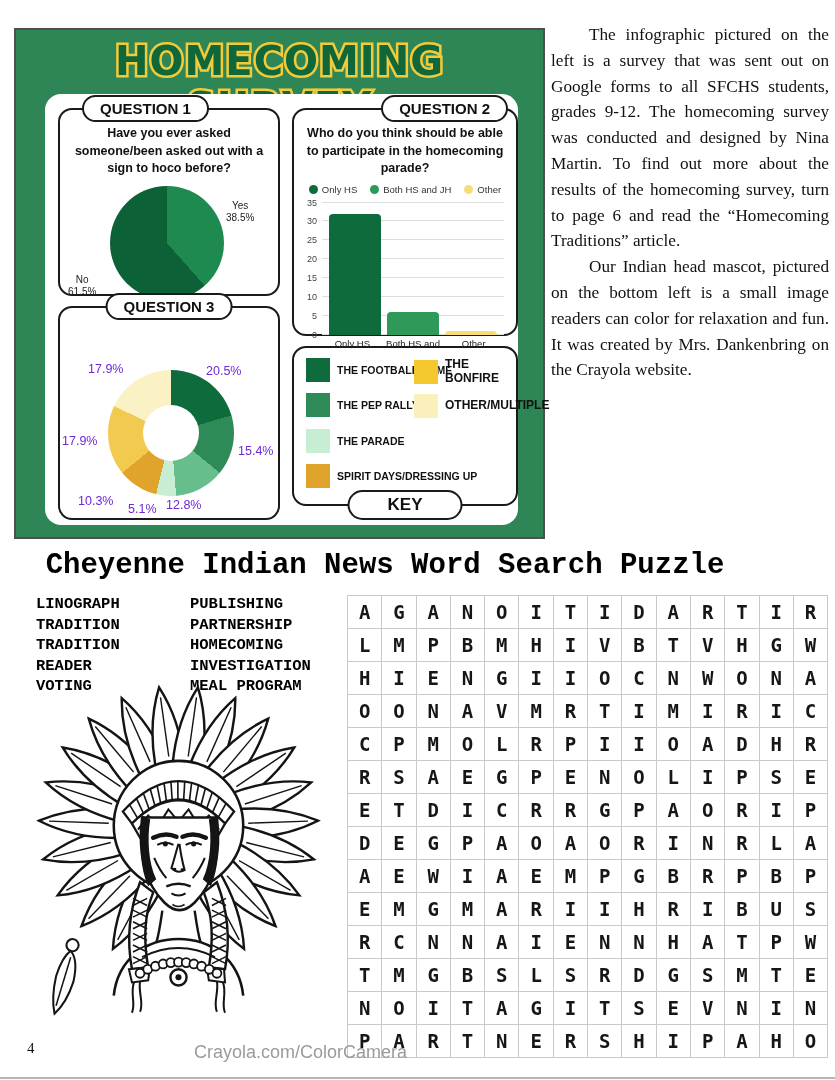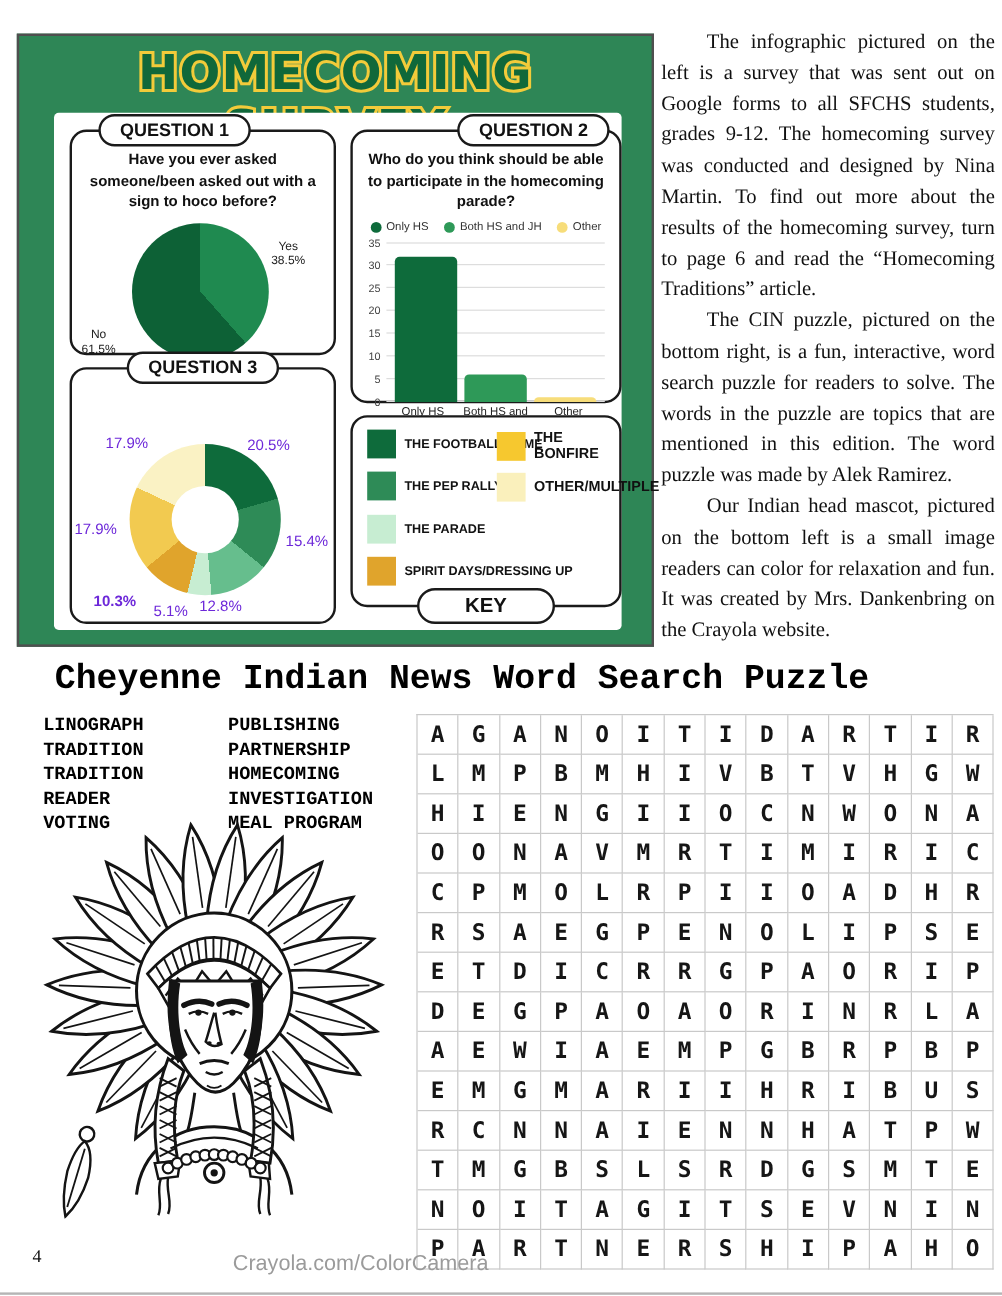--- a/index.html
+++ b/index.html
@@ -5,21 +5,21 @@
   html,body{margin:0;padding:0;width:835px;height:1080px;background:#fff;}
   body{position:relative;font-family:"Liberation Sans",sans-serif;overflow:hidden;}
 
   
   .infographic{position:absolute;left:14px;top:28px;width:531px;height:511px;
     background:#2E8656;border:2px solid #4f4f4f;box-sizing:border-box;}
   .ig-title{position:relative;margin-top:8px;text-align:center;font-weight:bold;
     font-size:40px;letter-spacing:1px;font-family:"DejaVu Sans",sans-serif;height:52px;}
   .t-stroke{position:absolute;left:0;right:0;top:0;color:#10683A;-webkit-text-stroke:5px #F2CB3A;}
   .t-fill{position:absolute;left:0;right:0;top:0;color:#10683A;}
-  .ig-panel{position:absolute;left:29px;top:64px;width:473px;height:431px;background:#fff;border-radius:4px;}
+  .ig-panel{position:absolute;left:29px;top:64px;width:473px;height:431px;background:#fff;border-radius:16px;}
 
   .card{position:absolute;background:#fff;border:2px solid #1a1a1a;border-radius:14px;box-sizing:border-box;}
   .q-pill{position:absolute;background:#fff;border:2px solid #1a1a1a;border-radius:18px;
     padding:3px 16px;font-weight:bold;font-size:15px;white-space:nowrap;z-index:2;color:#111;}
   #card-q1{left:13px;top:14px;width:222px;height:188px;}
   #pill-q1{top:-15px;left:22px;}
   #card-q2{left:247px;top:14px;width:226px;height:228px;}
   #pill-q2{top:-15px;right:8px;}
   #card-q3{left:13px;top:212px;width:222px;height:214px;}
   #pill-q3{top:-15px;left:50%;transform:translateX(-50%);}
@@ -49,21 +49,21 @@
   .x-labels{display:flex;margin:3px 12px 0 28px;font-size:9.5px;color:#222;}
   .x-labels span{flex:1;text-align:center;}
 
   
   .donut-wrap{position:absolute;left:0;top:0;right:0;bottom:0;}
   .donut{position:absolute;left:48px;top:62px;width:126px;height:126px;border-radius:50%;}
   .donut::after{content:"";position:absolute;left:50%;top:50%;width:56px;height:56px;
     margin:-28px 0 0 -28px;background:#fff;border-radius:50%;}
   .donut-label{position:absolute;font-size:12.5px;color:#6d28d9;}
   #dl-0{left:146px;top:56px;} #dl-1{left:178px;top:136px;} #dl-2{left:106px;top:190px;}
-  #dl-3{left:68px;top:194px;} #dl-4{left:18px;top:186px;font-weight:bold;} #dl-5{left:2px;top:126px;}
+  #dl-3{left:68px;top:194px;} #dl-4{left:18px;top:186px;} #dl-5{left:2px;top:126px;}
   #dl-6{left:28px;top:54px;}
 
   
   .key-left{position:absolute;left:12px;top:10px;bottom:16px;display:flex;flex-direction:column;justify-content:space-between;}
   .key-right{position:absolute;left:120px;top:10px;display:flex;flex-direction:column;gap:8px;}
   .key-item{display:flex;align-items:center;gap:7px;white-space:nowrap;}
   .key-swatch{width:24px;height:24px;flex:0 0 auto;}
   .key-label{font-weight:bold;font-size:10.5px;color:#111;line-height:1.15;}
   .key-right .key-label{font-size:12px;white-space:normal;width:78px;}
 
@@ -211,21 +211,20 @@
           <span class="key-label">OTHER/MULTIPLE</span>
         </div>
       </div>
       <div class="q-pill" id="pill-key">KEY</div>
     </div>
   </div>
 </div>
 
 <div class="article">
   <p>The infographic pictured on the left is a survey that was sent out on Google forms to all SFCHS students, grades 9-12. The homecoming survey was conducted and designed by Nina Martin. To find out more about the results of the homecoming survey, turn to page 6 and read the “Homecoming Traditions” article.</p>
-  <p>The CIN puzzle, pictured on the bottom right, is a fun, interactive, word search puzzle for readers to solve. The words in the puzzle are topics that are mentioned in this edition. The word puzzle was made by Alek Ramirez.</p>
   <p>Our Indian head mascot, pictured on the bottom left is a small image readers can color for relaxation and fun. It was created by Mrs. Dankenbring on the Crayola website.</p>
 </div>
 
 <div class="ws-title">Cheyenne Indian News Word Search Puzzle</div>
 
 <div class="word-list">
   <div class="wl-col" id="wl-1"><div>LINOGRAPH</div><div>TRADITION</div><div>TRADITION</div><div>READER</div><div>VOTING</div></div>
   <div class="wl-col" id="wl-2"><div>PUBLISHING</div><div>PARTNERSHIP</div><div>HOMECOMING</div><div>INVESTIGATION</div><div>MEAL PROGRAM</div></div>
 </div>
 

